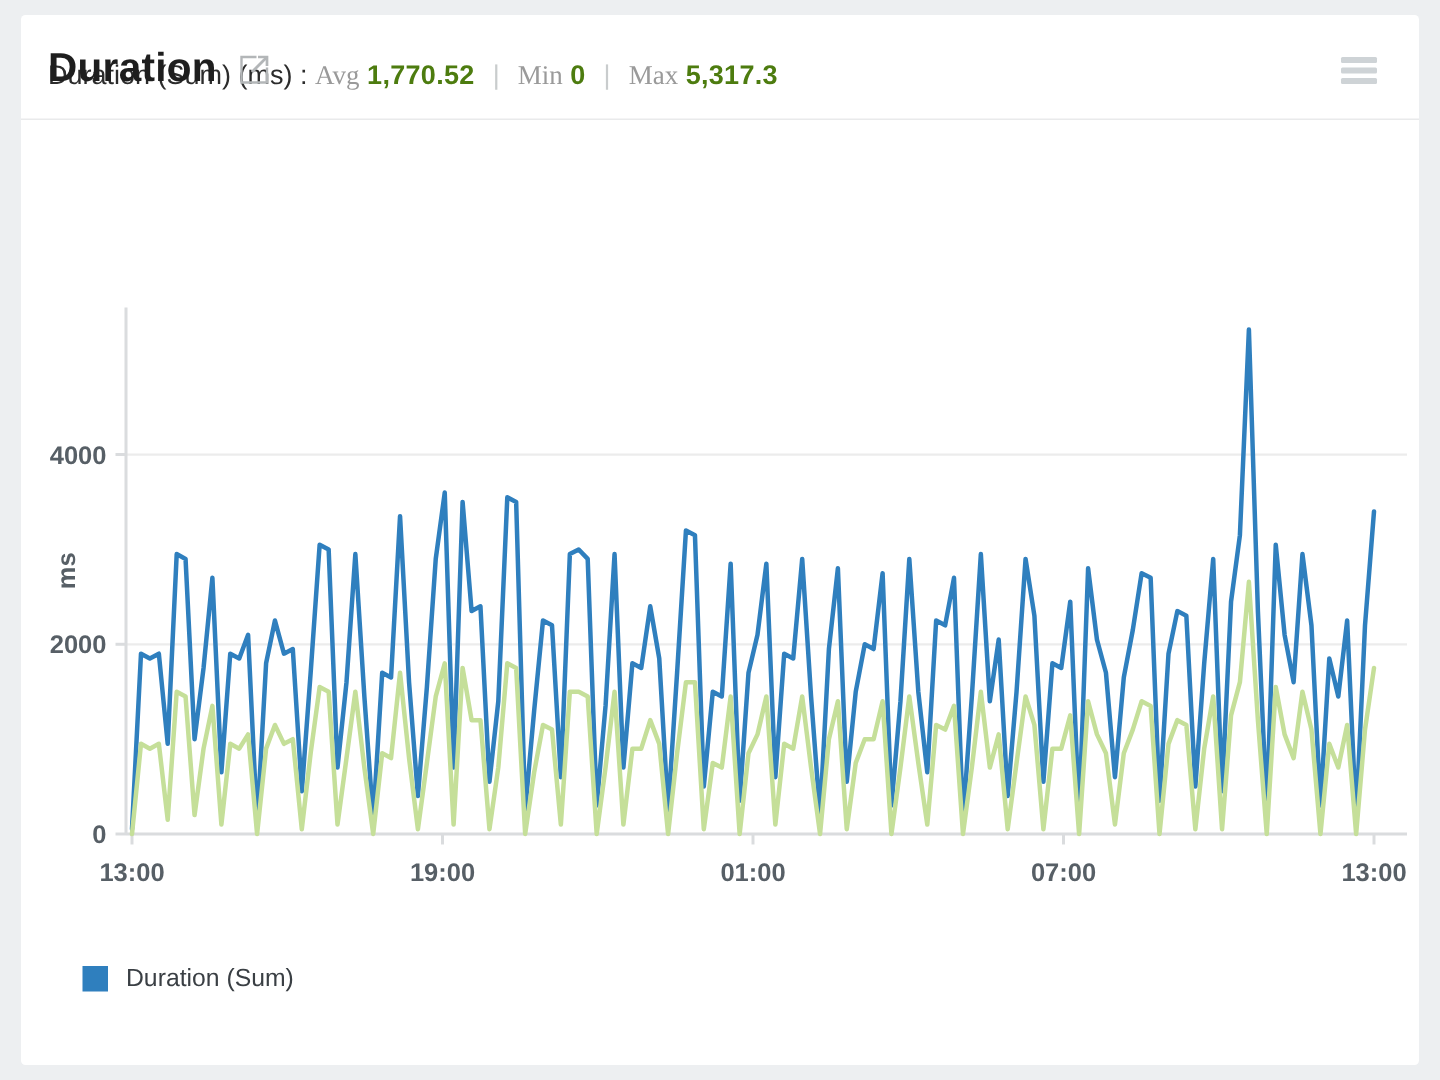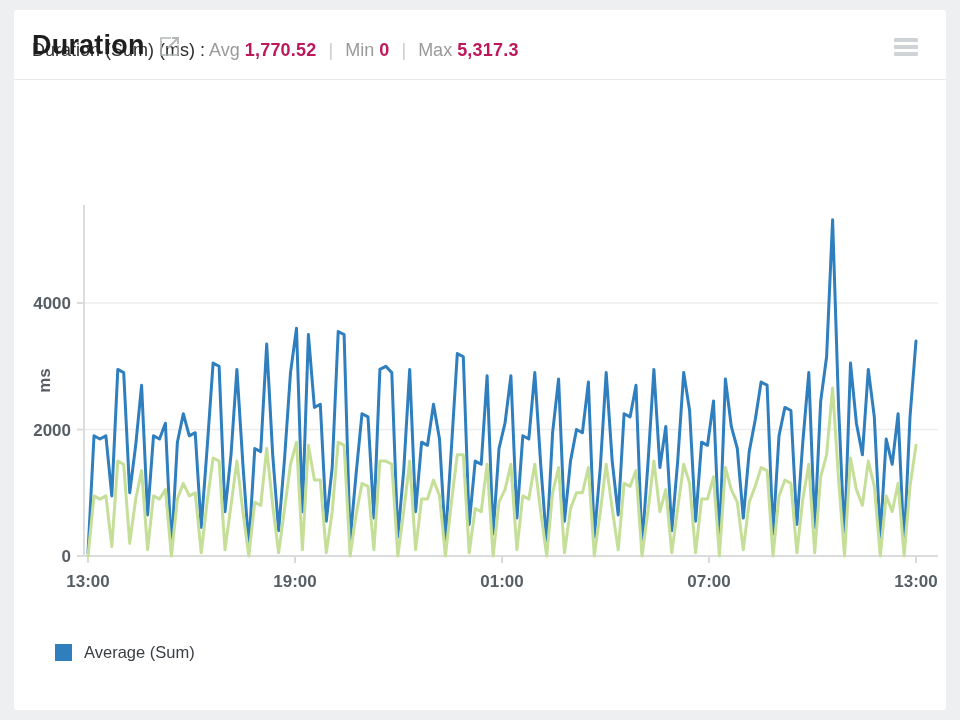--- a/index.html
+++ b/index.html
@@ -19,22 +19,22 @@
   .page-title{font-size:27px;font-weight:600;color:#1e1e1e;letter-spacing:.2px;}
   .ext-btn{background:none;border:none;padding:0;cursor:pointer;line-height:0;margin-top:2px;}
   .menu-btn{
     position:absolute;right:28px;top:28px;width:24px;height:18px;
     background:none;border:none;padding:0;cursor:pointer;
     display:flex;flex-direction:column;justify-content:space-between;
   }
   .menu-btn span{display:block;height:4px;background:#ced3d6;border-radius:1px;}
   .stats{padding:30px 0 0 18px;}
   .stat-row{font-size:18px;color:#2c2c2c;margin-bottom:25px;white-space:nowrap;}
-  .metric-label{color:#9a9a9a;}
-  .metric-value{color:#be185d;font-weight:700;letter-spacing:.2px;text-align:right;}
+  .metric-label{color:#9a9a9a;font-family:Liberation Serif, serif;}
+  .metric-value{color:#4d7c0f;font-weight:700;letter-spacing:.2px;text-align:right;}
   .sep{color:#c9cccd;padding:0 7px;}
   .chart-wrap{position:absolute;left:0;top:185px;width:932px;height:405px;}
   .legend{
     position:absolute;left:41px;top:633px;display:flex;gap:8px;align-items:center;
   }
   .legend-item{display:flex;align-items:center;gap:12px;cursor:pointer;}
   .legend-swatch{width:17px;height:17px;display:inline-block;}
   .legend-label{font-size:16.5px;color:#3a3f44;}
 </style>
 </head>
@@ -101,17 +101,17 @@
         <text x="902" y="392" text-anchor="middle" font-size="17" font-weight="600" fill="#575f66">13:00</text>
         <text x="36" y="185.5" text-anchor="middle" font-size="17" font-weight="600" fill="#575f66" transform="rotate(-90 36 185.5)">ms</text>
         <polyline points="74.0,357.8 80.0,240.8 85.9,244.0 91.9,240.8 97.8,300.9 103.8,174.4 109.7,177.6 115.7,297.8 121.7,250.3 127.6,190.2 133.6,319.9 139.5,240.8 145.5,244.0 151.4,228.2 157.4,354.7 163.4,247.2 169.3,218.7 175.3,240.8 181.2,237.7 187.2,332.5 193.1,253.5 199.1,168.1 205.1,171.3 211.0,316.7 217.0,259.8 222.9,174.4 228.9,269.3 234.8,351.5 240.8,253.5 246.7,256.6 252.7,149.1 258.7,259.8 264.6,335.7 270.6,263.0 276.5,177.6 282.5,133.3 288.4,316.7 294.4,139.6 300.4,212.4 306.3,209.2 312.3,326.2 318.2,272.5 324.2,136.5 330.1,139.6 336.1,345.2 342.1,278.8 348.0,218.7 354.0,221.9 359.9,323.1 365.9,174.4 371.8,171.3 377.8,177.6 383.8,342.0 389.7,275.6 395.7,174.4 401.6,316.7 407.6,247.2 413.5,250.3 419.5,209.2 425.5,244.0 431.4,345.2 437.4,253.5 443.3,158.6 449.3,161.8 455.2,329.4 461.2,266.1 467.2,269.3 473.1,180.8 479.1,338.9 485.0,253.5 491.0,228.2 496.9,180.8 502.9,323.1 508.8,240.8 514.8,244.0 520.8,177.6 526.7,269.3 532.7,348.4 538.6,237.7 544.6,183.9 550.5,326.2 556.5,266.1 562.5,234.5 568.4,237.7 574.4,187.1 580.3,342.0 586.3,272.5 592.2,177.6 598.2,266.1 604.2,319.9 610.1,218.7 616.1,221.9 622.0,190.2 628.0,351.5 633.9,269.3 639.9,174.4 645.9,272.5 651.8,231.4 657.8,335.7 663.7,266.1 669.7,177.6 675.6,215.5 681.6,326.2 687.6,247.2 693.5,250.3 699.5,206.1 705.4,348.4 711.4,183.9 717.3,231.4 723.3,253.5 729.3,323.1 735.2,256.6 741.2,225.0 747.1,187.1 753.1,190.2 759.0,338.9 765.0,240.8 770.9,212.4 776.9,215.5 782.9,329.4 788.8,247.2 794.8,177.6 800.7,332.5 806.7,206.1 812.6,161.8 818.6,24.7 824.6,212.4 830.5,345.2 836.5,168.1 842.4,228.2 848.4,259.8 854.3,174.4 860.3,221.9 866.3,342.0 872.2,244.0 878.2,269.3 884.1,218.7 890.1,351.5 896.0,221.9 902.0,146.0" fill="none" stroke="#2f7fbe" stroke-width="3" stroke-linejoin="round" stroke-linecap="round"></polyline>
         <polyline points="74.0,361.0 80.0,300.9 85.9,304.1 91.9,300.9 97.8,351.5 103.8,266.1 109.7,269.3 115.7,348.4 121.7,304.1 127.6,275.6 133.6,354.7 139.5,300.9 145.5,304.1 151.4,294.6 157.4,361.0 163.4,304.1 169.3,288.3 175.3,300.9 181.2,297.8 187.2,357.8 193.1,307.2 199.1,263.0 205.1,266.1 211.0,354.7 217.0,310.4 222.9,266.1 228.9,316.7 234.8,361.0 240.8,307.2 246.7,310.4 252.7,253.5 258.7,310.4 264.6,357.8 270.6,313.6 276.5,269.3 282.5,247.2 288.4,354.7 294.4,250.3 300.4,285.1 306.3,285.1 312.3,357.8 318.2,316.7 324.2,247.2 330.1,250.3 336.1,361.0 342.1,319.9 348.0,288.3 354.0,291.4 359.9,354.7 365.9,266.1 371.8,266.1 377.8,269.3 383.8,361.0 389.7,316.7 395.7,266.1 401.6,354.7 407.6,304.1 413.5,304.1 419.5,285.1 425.5,300.9 431.4,361.0 437.4,307.2 443.3,259.8 449.3,259.8 455.2,357.8 461.2,313.6 467.2,316.7 473.1,269.3 479.1,361.0 485.0,307.2 491.0,294.6 496.9,269.3 502.9,354.7 508.8,300.9 514.8,304.1 520.8,269.3 526.7,316.7 532.7,361.0 538.6,297.8 544.6,272.5 550.5,357.8 556.5,313.6 562.5,297.8 568.4,297.8 574.4,272.5 580.3,361.0 586.3,316.7 592.2,269.3 598.2,313.6 604.2,354.7 610.1,288.3 616.1,291.4 622.0,275.6 628.0,361.0 633.9,316.7 639.9,266.1 645.9,316.7 651.8,294.6 657.8,357.8 663.7,313.6 669.7,269.3 675.6,288.3 681.6,357.8 687.6,304.1 693.5,304.1 699.5,281.9 705.4,361.0 711.4,272.5 717.3,294.6 723.3,307.2 729.3,354.7 735.2,307.2 741.2,291.4 747.1,272.5 753.1,275.6 759.0,361.0 765.0,300.9 770.9,285.1 776.9,288.3 782.9,357.8 788.8,304.1 794.8,269.3 800.7,357.8 806.7,281.9 812.6,259.8 818.6,192.9 824.6,285.1 830.5,361.0 836.5,263.0 842.4,294.6 848.4,310.4 854.3,266.1 860.3,291.4 866.3,361.0 872.2,300.9 878.2,316.7 884.1,288.3 890.1,361.0 896.0,291.4 902.0,250.3" fill="none" stroke="#c5df99" stroke-width="3" stroke-linejoin="round" stroke-linecap="round"></polyline>
       </svg>
   </div>
 
   <div class="legend">
     <div class="legend-item">
       <span class="legend-swatch" style="background: rgb(47, 127, 190);"></span>
-      <span class="legend-label">Average (Sum)</span>
+      <span class="legend-label">Duration (Sum)</span>
     </div>
   </div>
 
 </div>
 
 </body></html>

